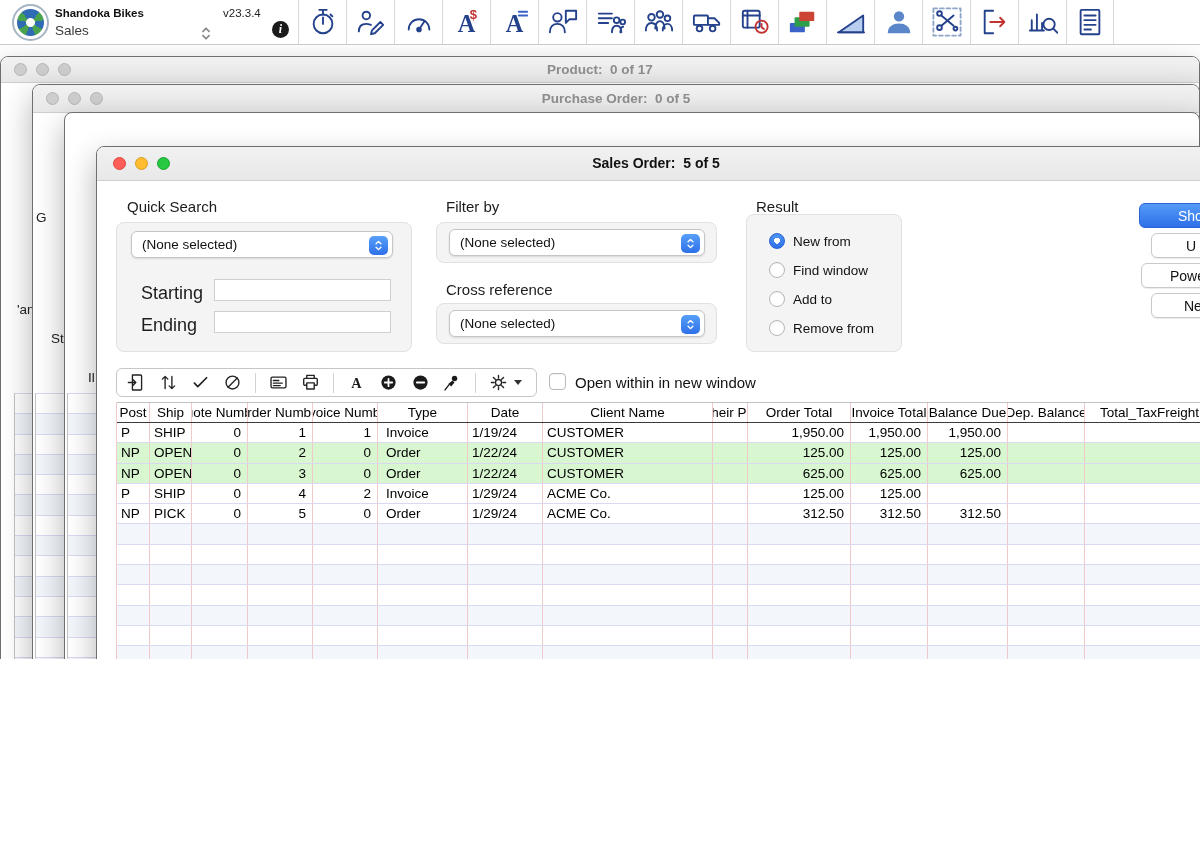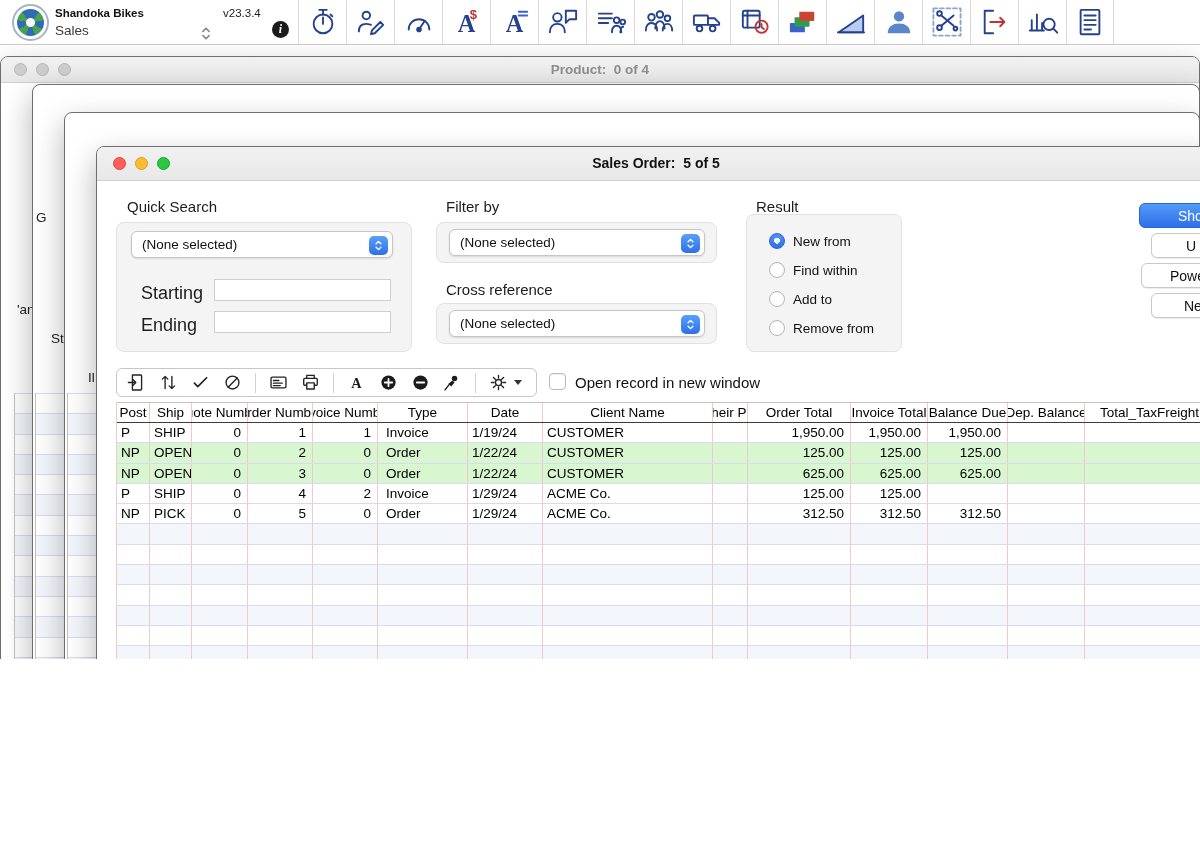--- a/index.html
+++ b/index.html
@@ -216,28 +216,34 @@
           </svg>
         </div>
       </div>
   </header>
 
   <div class="win bgwin" id="win-product" style="left:0;top:56px;width:1200px;height:786px;z-index:1">
     <div class="tbar" style="height:26px">
       <span class="tl grey" style="left:13px;top:6px"></span>
       <span class="tl grey" style="left:35px;top:6px"></span>
       <span class="tl grey" style="left:57px;top:6px"></span>
-      <div class="ttl" style="top:5px">Product:  0 of 4</div>
+      <div class="ttl" style="top:5px">Product:  0 of 17</div>
     </div>
     <div class="frag" style="left:16px;top:245px">'an</div>
     <div class="listlines" style="left:13px;top:336px"></div>
     <div class="blacksq" style="left:12px;top:700px"></div>
   </div>
 
   <div class="win bgwin" id="win-po" style="left:32px;top:84px;width:1168px;height:758px;z-index:2">
+    <div class="tbar" style="height:28px">
+      <span class="tl grey" style="left:13px;top:7px"></span>
+      <span class="tl grey" style="left:35px;top:7px"></span>
+      <span class="tl grey" style="left:57px;top:7px"></span>
+      <div class="ttl" style="top:6px">Purchase Order:  0 of 5</div>
+    </div>
     <div class="frag" style="left:3px;top:125px">G</div>
     <div class="frag" style="left:18px;top:246px">St</div>
     <div class="listlines" style="left:2px;top:308px"></div>
   </div>
 
   <div class="win bgwin" id="win-wo" style="left:64px;top:112px;width:1136px;height:730px;z-index:3">
     <div class="frag" style="left:23px;top:257px">Il</div>
     <div class="listlines" style="left:2px;top:280px"></div>
   </div>
 
@@ -294,21 +300,21 @@
     </div>
 
     <div class="s-label" style="left:659px;top:51px">Result</div>
     <div class="gbox" id="result-box" style="left:649px;top:67px;width:156px;height:138px">
         <label class="radio-row" style="top: 16px;">
           <span class="radio sel"></span>
           <span class="radio-label">New from</span>
         </label>
         <label class="radio-row" style="top: 45px;">
           <span class="radio"></span>
-          <span class="radio-label">Find within</span>
+          <span class="radio-label">Find window</span>
         </label>
         <label class="radio-row" style="top: 74px;">
           <span class="radio"></span>
           <span class="radio-label">Add to</span>
         </label>
         <label class="radio-row" style="top: 103px;">
           <span class="radio"></span>
           <span class="radio-label">Remove from</span>
         </label>
       </div>
@@ -378,21 +384,21 @@
         <span class="sep"></span>
         <span class="ticon">
           <svg viewBox="0 0 28 28" fill="none" stroke="currentColor" stroke-width="2" stroke-linecap="round" stroke-linejoin="round">
             <circle cx="14" cy="14" r="4.5"></circle>
             <path d="M14 3.5v4M14 20.5v4M3.5 14h4M20.5 14h4M6.5 6.5l2.8 2.8M18.7 18.7l2.8 2.8M21.5 6.5l-2.8 2.8M9.3 18.7l-2.8 2.8"></path>
           </svg>
         </span>
         <span class="caret"></span>
       </div>
     <span class="cbox"></span>
-    <div class="cbox-label">Open record in new window</div>
+    <div class="cbox-label">Open within in new window</div>
 
     <div class="table" id="table">
         <div class="trow head">
           <div class="tcell" style="width: 33px;">Post</div>
           <div class="tcell" style="width: 42px;">Ship</div>
           <div class="tcell" style="width: 56px;">Quote Number</div>
           <div class="tcell" style="width: 65px;">Order Number</div>
           <div class="tcell" style="width: 65px;">Invoice Number</div>
           <div class="tcell" style="width: 90px;">Type</div>
           <div class="tcell" style="width: 75px;">Date</div>

